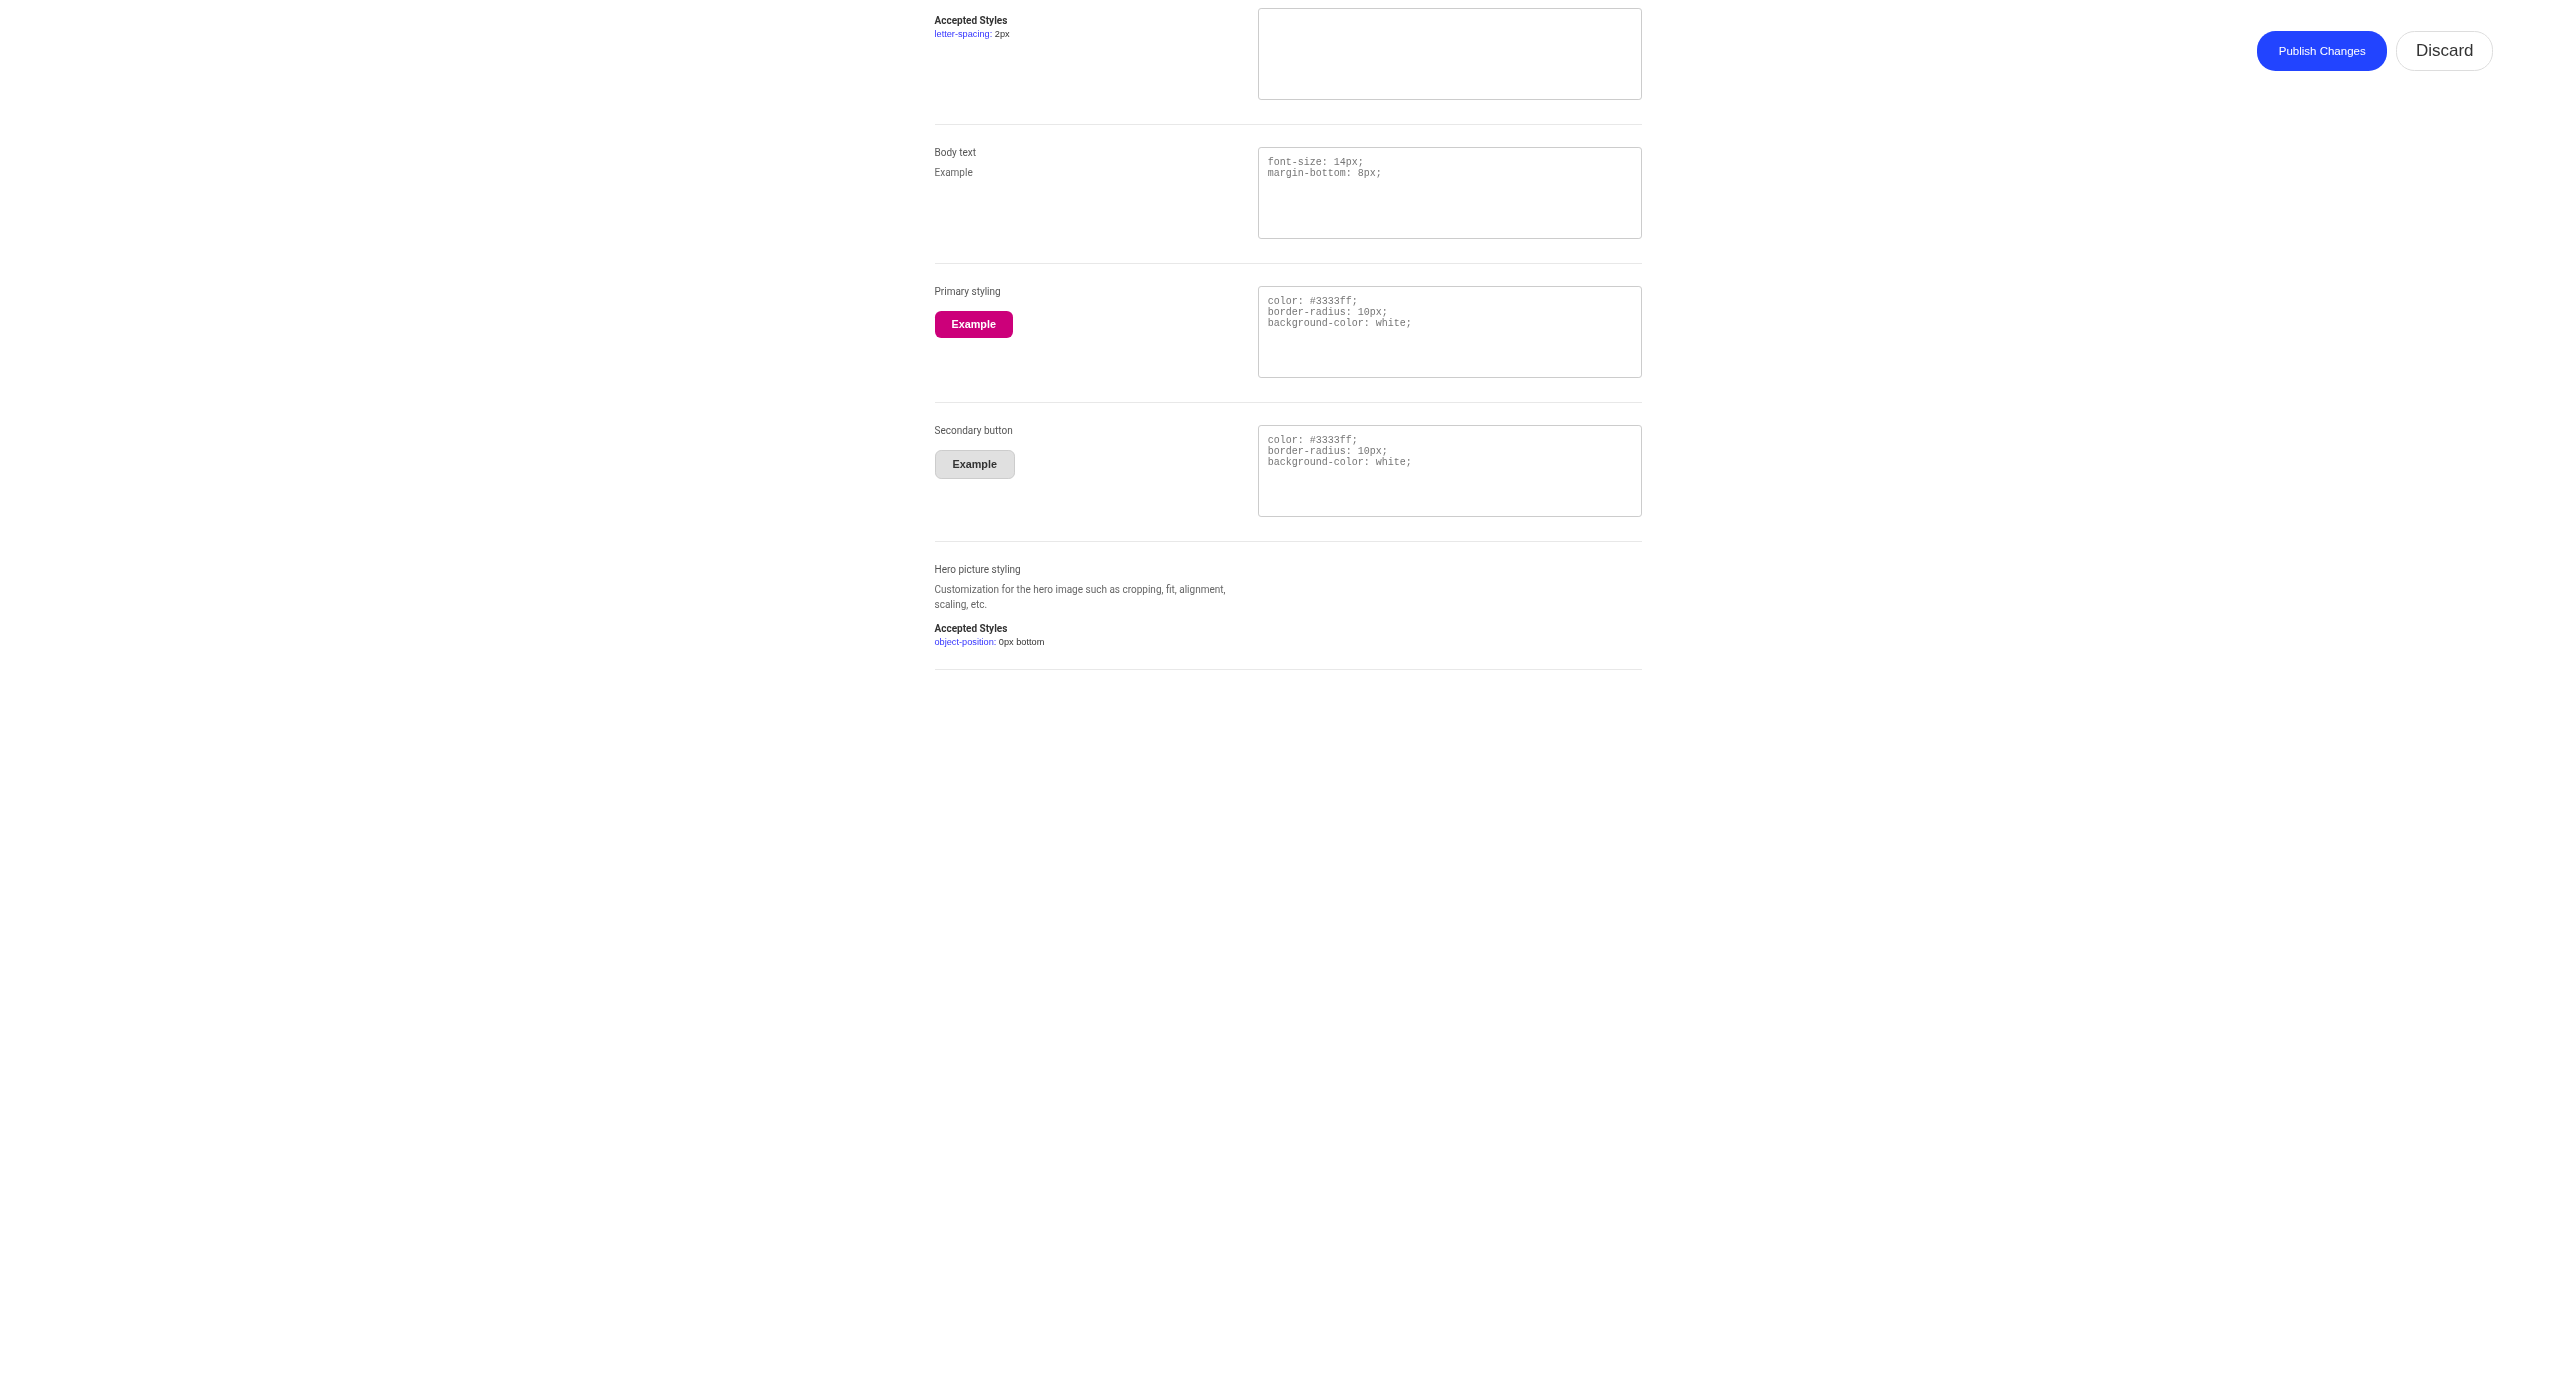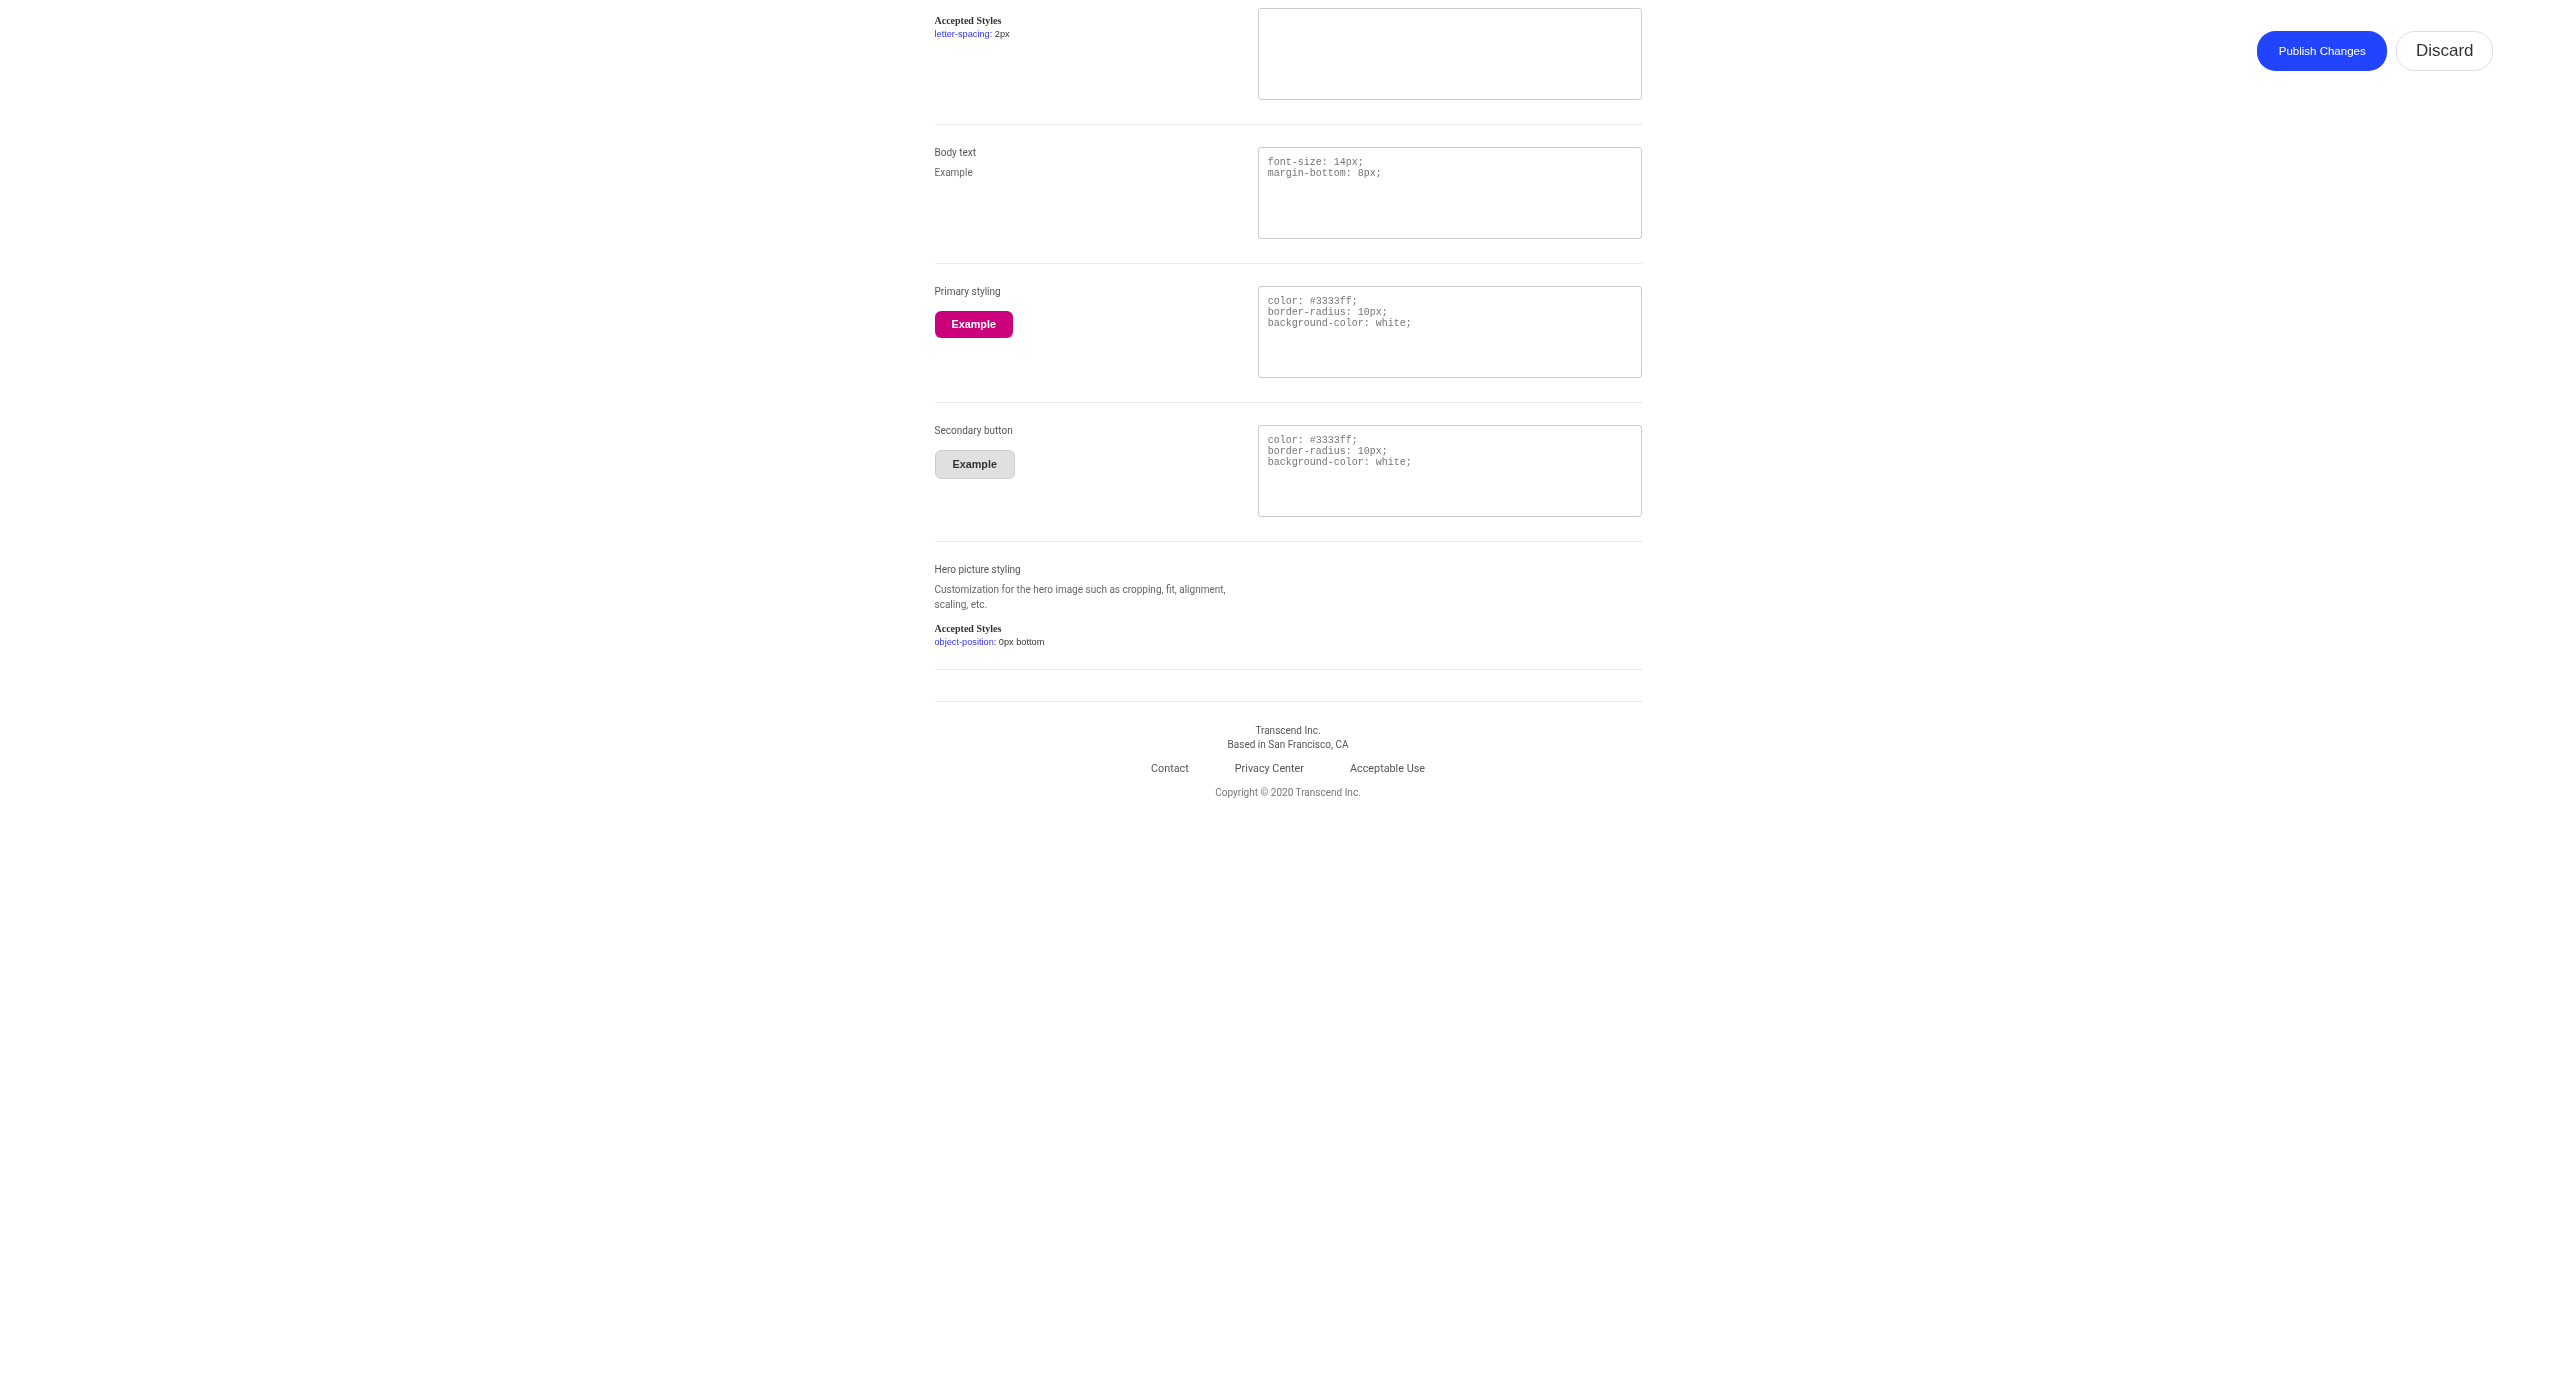--- a/index.html
+++ b/index.html
@@ -93,21 +93,20 @@
       line-height: 1.5;
       margin-top: 4.6px;
     }
 
     .accepted-styles-label {
       font-weight: 700;
       font-size: 10px;
       color: #333;
       margin-top: 7.7px;
       margin-bottom: 3.1px;
-      font-family: Liberation Serif, serif;
     }
 
     .accepted-styles-value {
       font-family: 'Courier New', Courier, monospace;
       font-size: 9.2px;
       color: #3333ff;
     }
 
     .accepted-styles-value .prop-name {
       color: #3333ff;
@@ -277,26 +276,16 @@
         <div class="section-label">Hero picture styling</div>
         <div class="section-description">Customization for the hero image such as cropping, fit, alignment, scaling, etc.</div>
         <div class="accepted-styles-label" style="margin-top: 10.8px;">Accepted Styles</div>
         <div class="accepted-styles-value code-inline">
           <span class="prop-name">object-position:</span>
           <span class="prop-val"> 0px bottom</span>
         </div>
       </div>
     </div>
 
-    <div class="footer">
-      <div class="footer-company">Transcend Inc.</div>
-      <div class="footer-location">Based in San Francisco, CA</div>
-      <div class="footer-links">
-        <a href="#">Contact</a>
-        <a href="#">Privacy Center</a>
-        <a href="#">Acceptable Use</a>
-      </div>
-      <div class="footer-copyright">Copyright © 2020 Transcend Inc.</div>
-    </div>
 
   </div>
 </div>
 
 
 </body></html>

